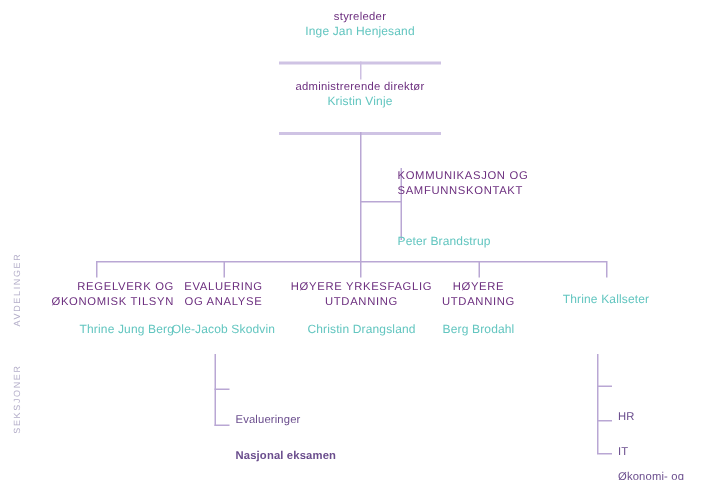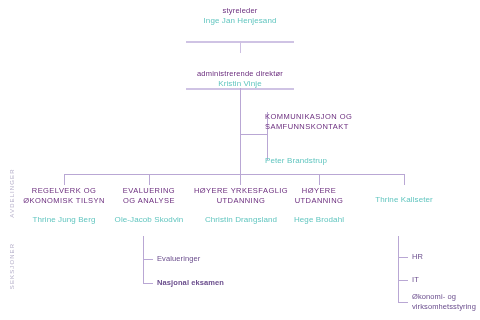--- a/index.html
+++ b/index.html
@@ -65,21 +65,21 @@
     background: #cdbfe2;
   }
 
   
   .node-top {
     position: absolute;
     width: 220px;
     left: 130px;
   }
   #node-chair { top: 6px; }
-  #node-ceo   { top: 69px; }
+  #node-ceo   { top: 53px; }
 
   
   #node-comm {
     position: absolute;
     left: 265px;
     top: 112px;
     width: 150px;
   }
   #node-comm .person { margin-top: 24px; }
 
@@ -96,20 +96,21 @@
   .subtree {
     position: absolute;
   }
   .sub-item {
     position: absolute;
     font-size: 7.5px;
     color: #6a4d8d;
     line-height: 1.35;
     white-space: nowrap;
     letter-spacing: 0.1px;
+    margin-top: 21px;
   }
   .sub-item.wrap {
     white-space: normal;
     width: 72px;
   }
 
   
   .side-label {
     position: absolute;
     left: -18px;
@@ -158,42 +159,42 @@
   </div>
 
   <div class="hline" style="left:64px; top:174px; width:340px;"></div>
 
   <div class="vline" style="left:64px;  top:174px; height:11px;"></div>
   <div class="vline" style="left:149px; top:174px; height:11px;"></div>
   <div class="vline" style="left:240px; top:174px; height:11px;"></div>
   <div class="vline" style="left:319px; top:174px; height:11px;"></div>
   <div class="vline" style="left:404px; top:174px; height:11px;"></div>
 
-  <div class="dept" style="left:12px;">
+  <div class="dept" style="left:12px;text-align:right;">
     <div class="role upper">REGELVERK OG</div>
     <div class="role upper">ØKONOMISK TILSYN</div>
     <div class="person">Thrine Jung Berg</div>
   </div>
 
   <div class="dept" style="left:97px;">
     <div class="role upper">EVALUERING</div>
     <div class="role upper">OG ANALYSE</div>
     <div class="person">Ole-Jacob Skodvin</div>
   </div>
 
   <div class="dept" style="left:186px; width:110px;">
     <div class="role upper">HØYERE YRKESFAGLIG</div>
     <div class="role upper">UTDANNING</div>
     <div class="person">Christin Drangsland</div>
   </div>
 
   <div class="dept" style="left:267px;">
     <div class="role upper">HØYERE</div>
     <div class="role upper">UTDANNING</div>
-    <div class="person">Hege Brodahl</div>
+    <div class="person">Berg Brodahl</div>
   </div>
 
   <div class="dept" style="left:352px;">
     <div class="person">Thrine Kallseter</div>
   </div>
 
   <div class="subtree">
     <div class="vline" style="left:143px; top:236px; height:48px;"></div>
     <div class="hline" style="left:143px; top:259px; width:10px;"></div>
     <div class="hline" style="left:143px; top:283px; width:10px;"></div>

